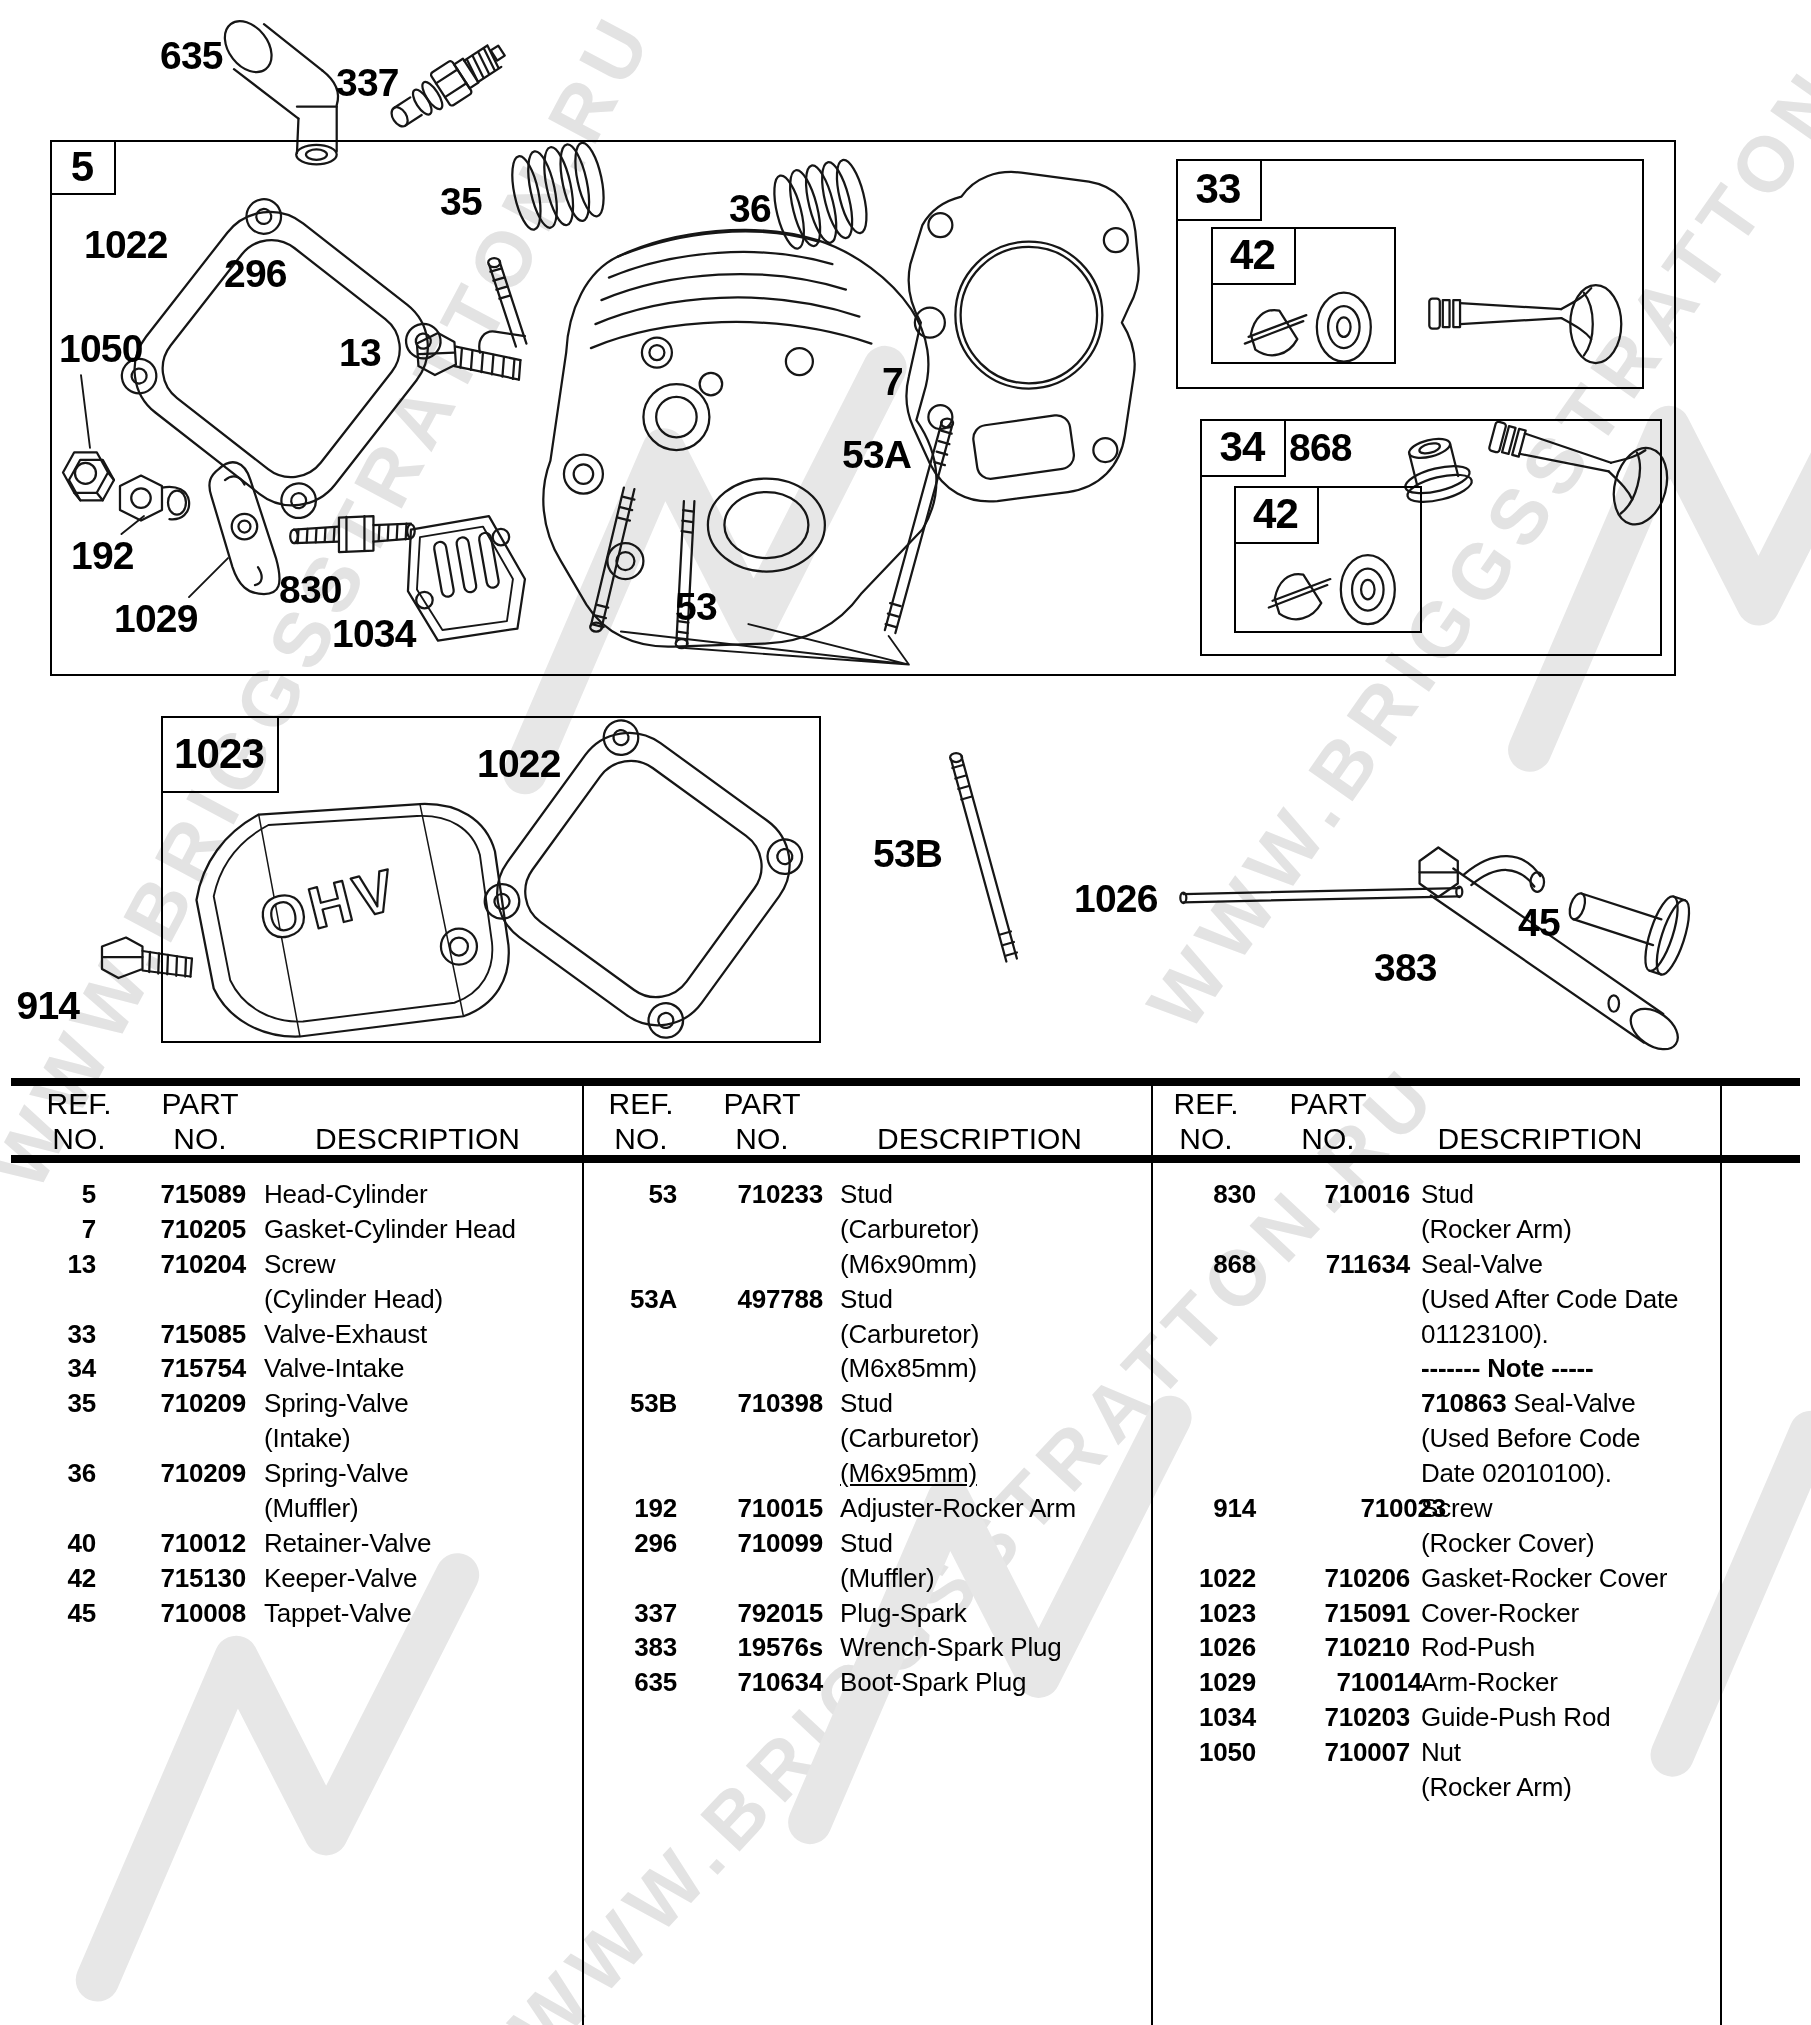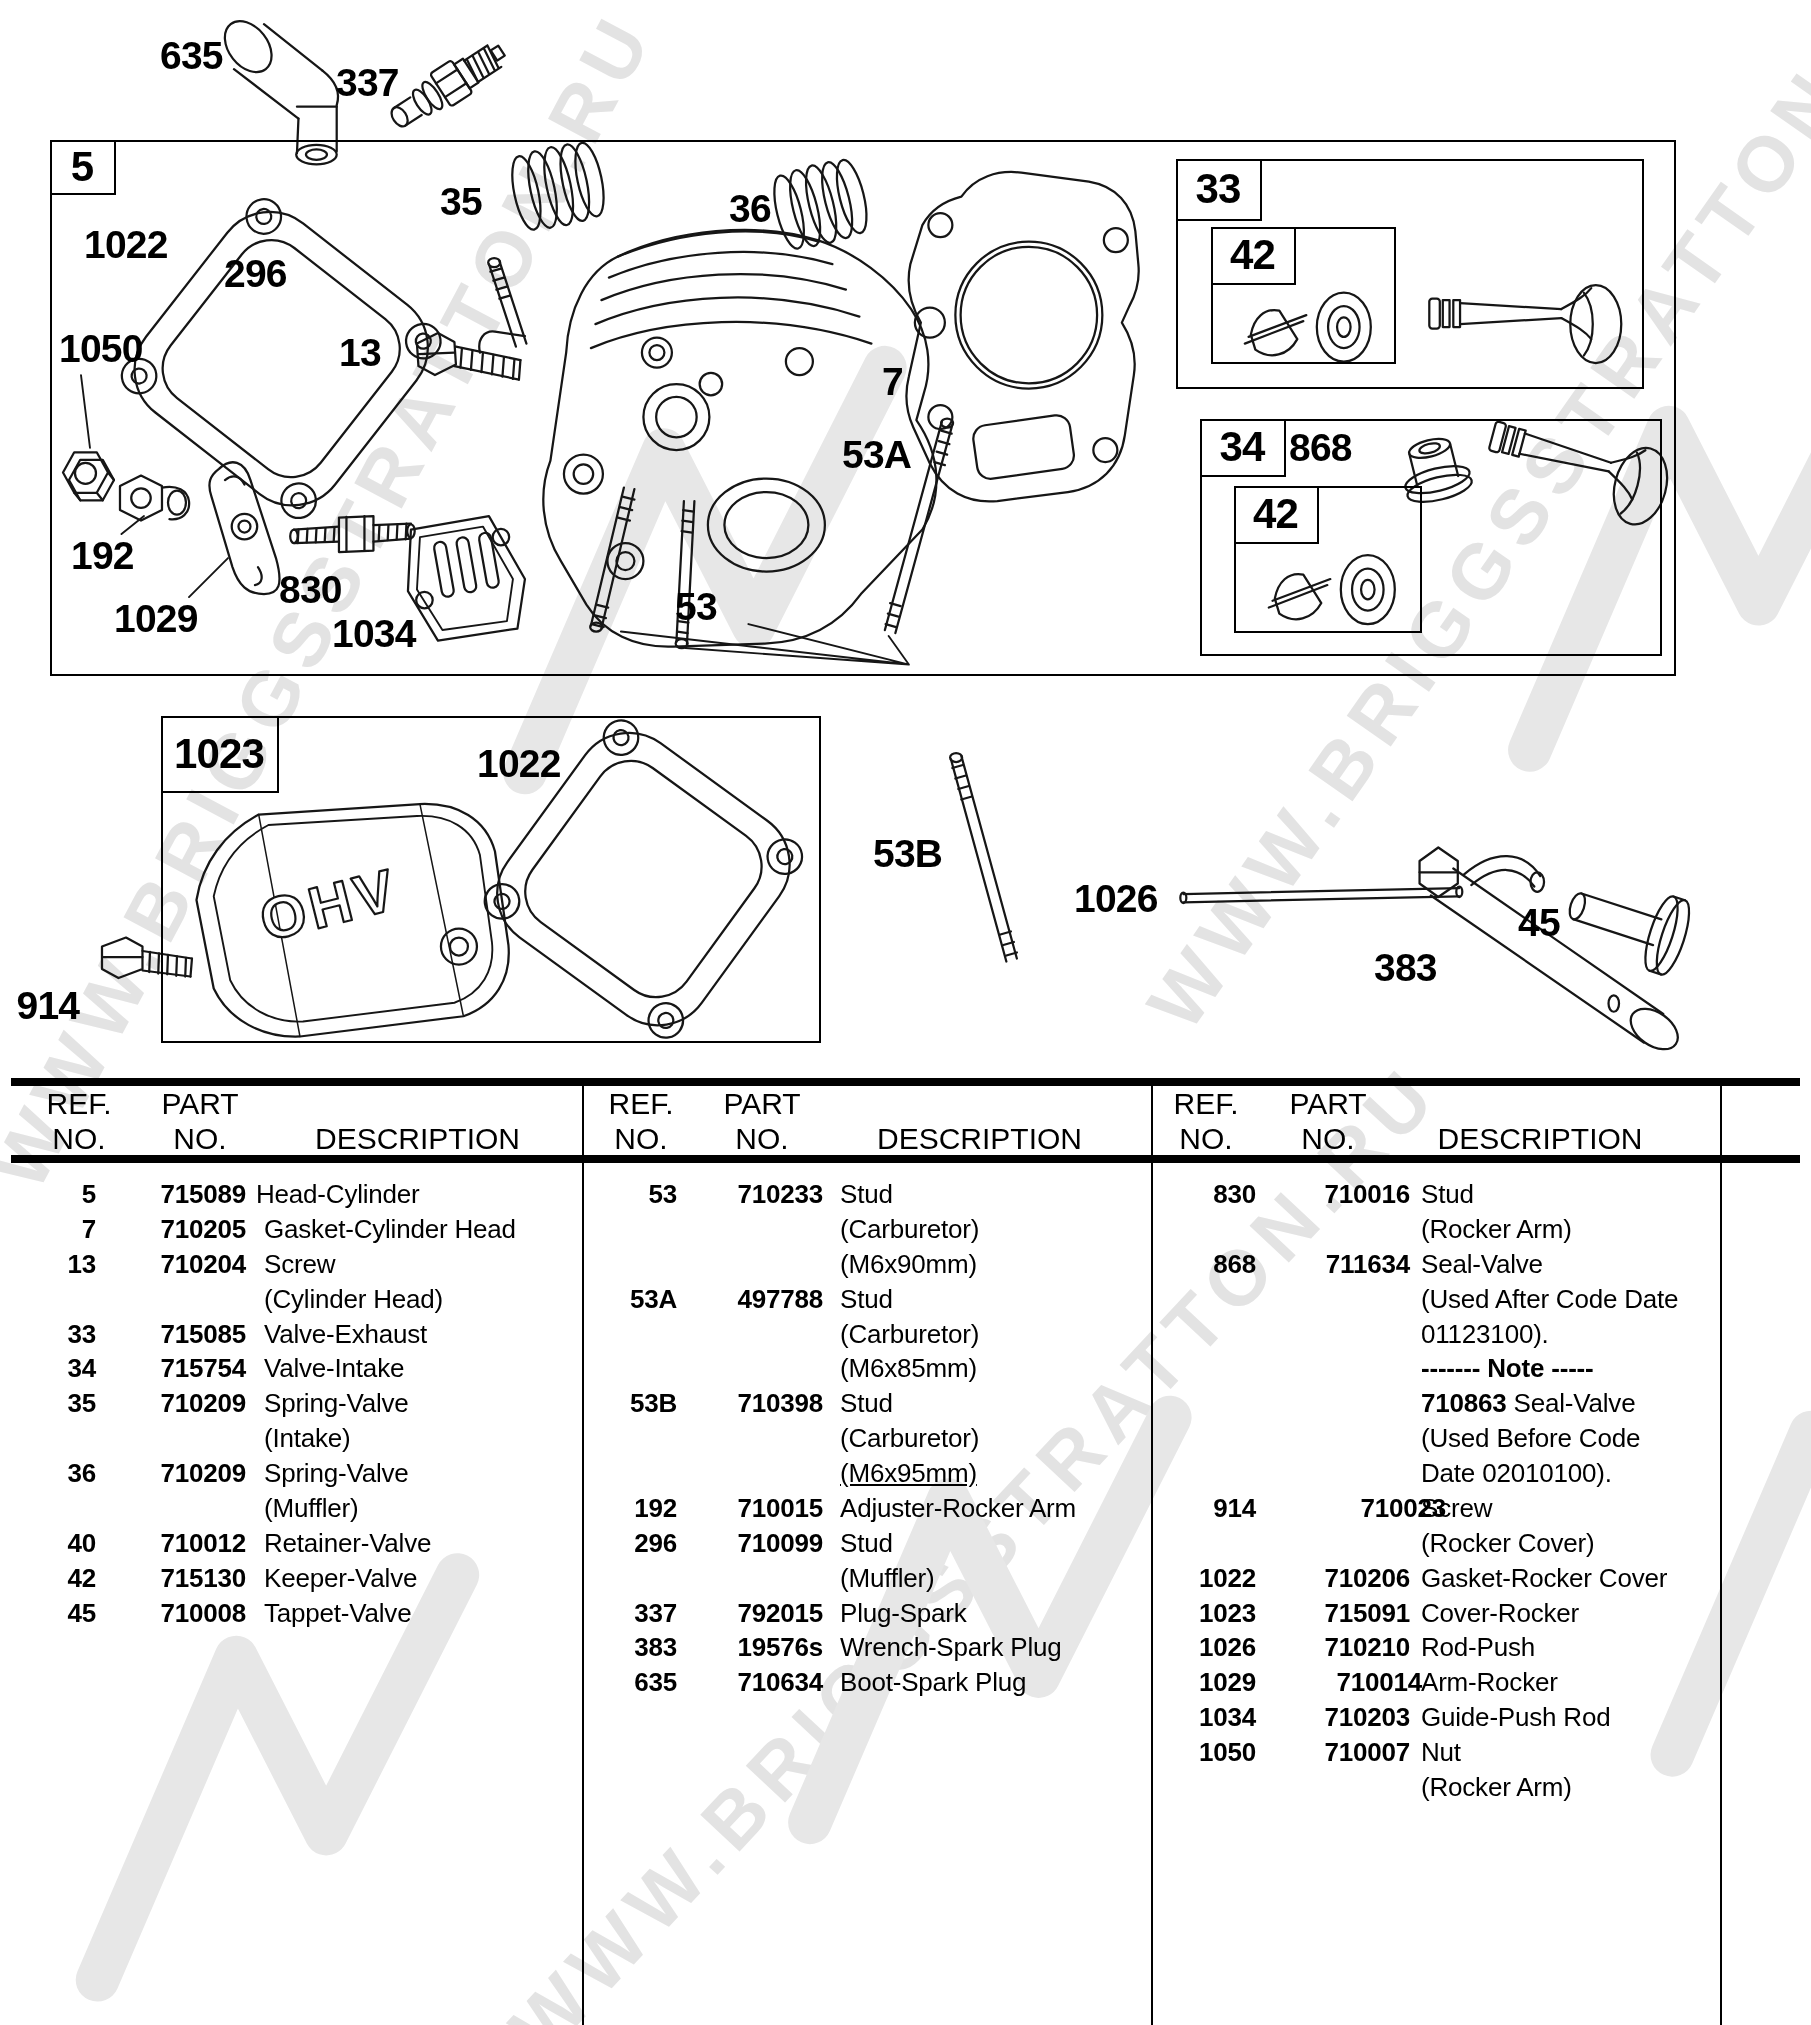--- a/index.html
+++ b/index.html
@@ -377,21 +377,21 @@
   <div class="hcell" style="left:1161px;top:1089px;width:90px;">REF.</div>
   <div class="hcell" style="left:1161px;top:1124px;width:90px;">NO.</div>
   <div class="hcell" style="left:1283px;top:1089px;width:90px;">PART</div>
   <div class="hcell" style="left:1283px;top:1124px;width:90px;">NO.</div>
   <div class="hcell" style="left:1425px;top:1124px;width:230px;">DESCRIPTION</div>
 
   <div id="rows-layer">
       <div class="trow" style="top: 1179px;">
         <span class="cell-num" style="left: -69px; width: 165px;">5</span>
         <span class="cell-num" style="left: 81px; width: 165px;">715089</span>
-        <span class="cell-desc" style="left: 256px; width: 420px;">Head-Cylinder</span>
+        <span class="cell-desc" style="left: 264px; width: 420px;">Head-Cylinder</span>
       </div>
       <div class="trow" style="top: 1214px;">
         <span class="cell-num" style="left: -69px; width: 165px;">7</span>
         <span class="cell-num" style="left: 81px; width: 165px;">710205</span>
         <span class="cell-desc" style="left: 264px; width: 420px;">Gasket-Cylinder Head</span>
       </div>
       <div class="trow" style="top: 1249px;">
         <span class="cell-num" style="left: -69px; width: 165px;">13</span>
         <span class="cell-num" style="left: 81px; width: 165px;">710204</span>
         <span class="cell-desc" style="left: 264px; width: 420px;">Screw</span>

